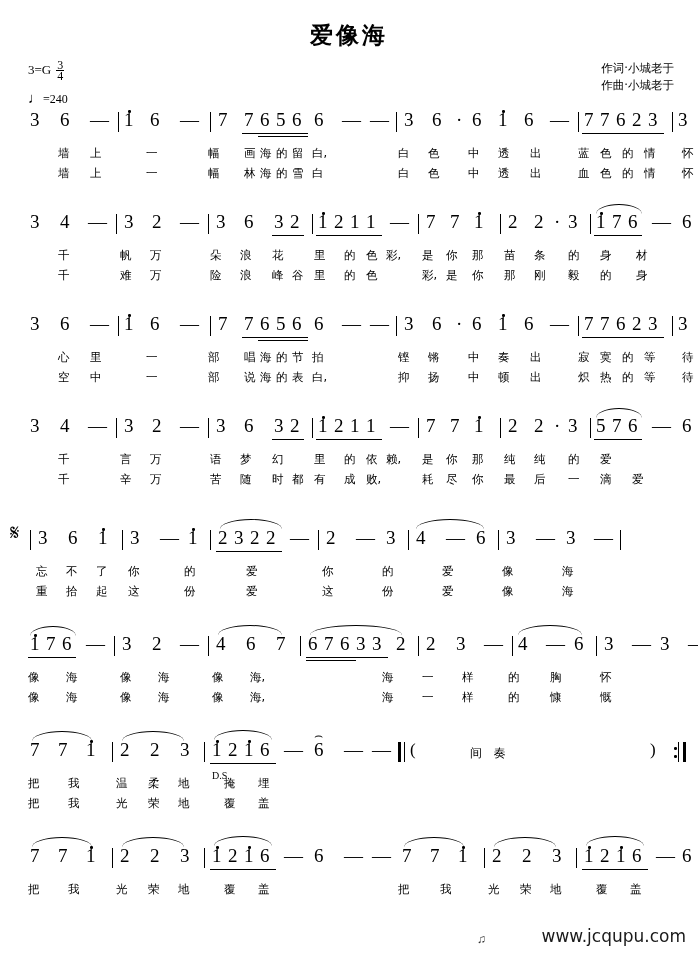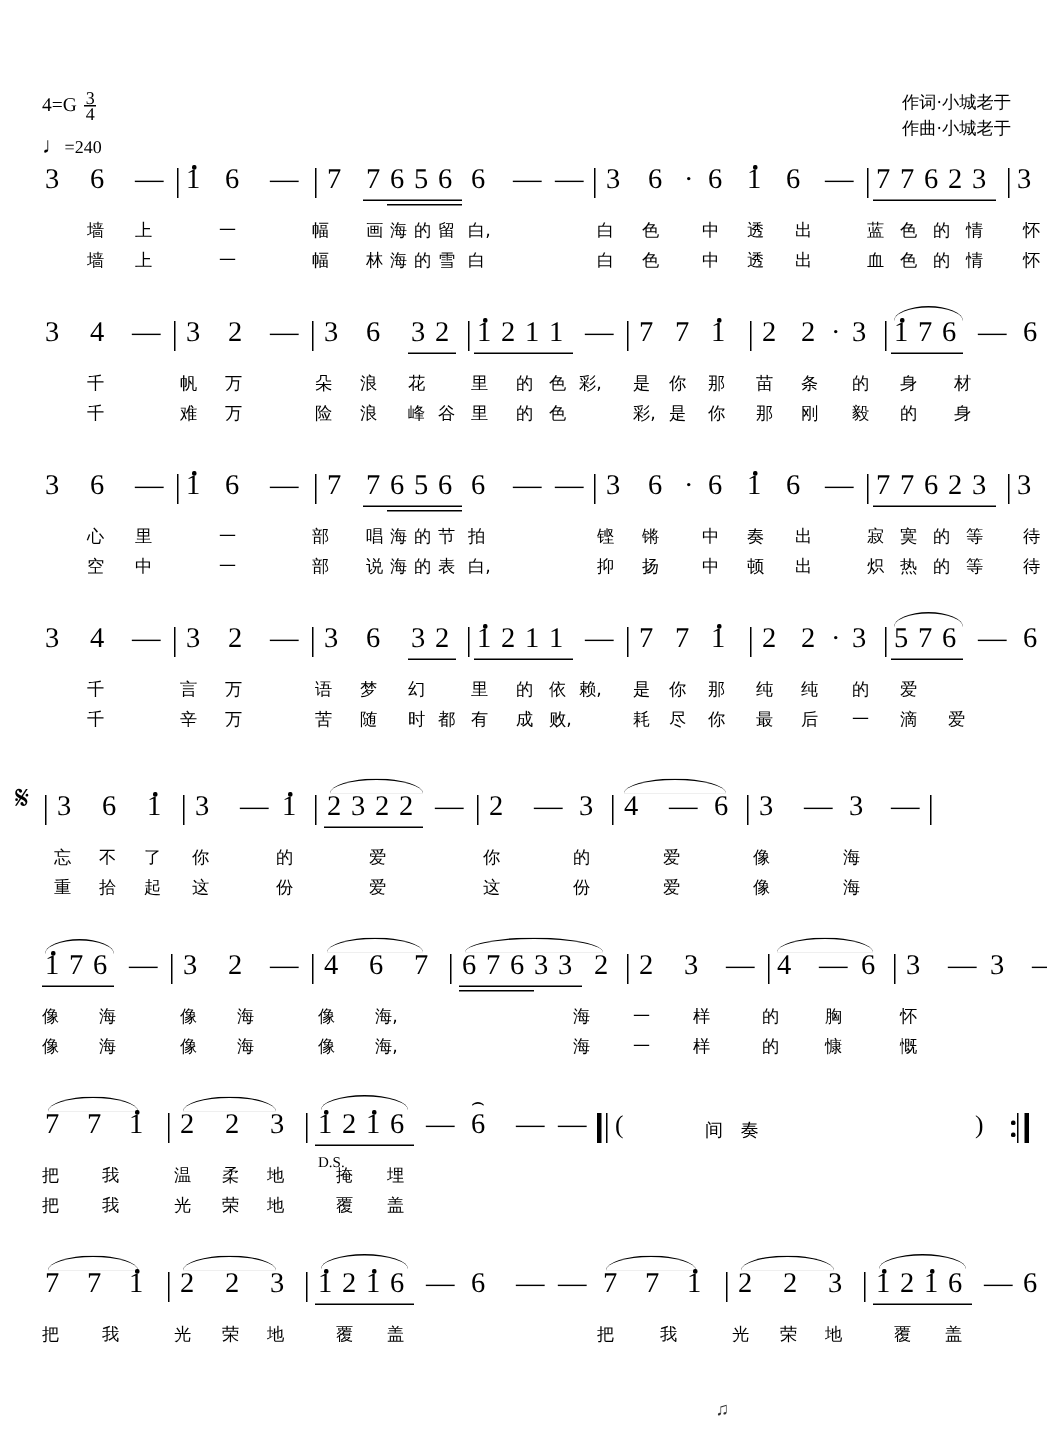--- a/index.html
+++ b/index.html
@@ -192,29 +192,30 @@
     width: 16px; height: 16px;
     font-size: 12px;
     color: #333;
   }
 </style>
 </head>
 <body>
 
 <div class="sheet">
 
+  <div class="title">爱像海</div>
 
   <div class="credits">
     <div>作词·小城老于</div>
     <div>作曲·小城老于</div>
   </div>
 
   <div class="keyblock">
     <div class="keyline">
-      <span class="keytext">4=G</span>
+      <span class="keytext">3=G</span>
       <span class="frac">
         <span class="num">3</span>
         <span class="den">4</span>
       </span>
     </div>
     <div class="tempo">
       <span class="note">♩</span><span>=240</span>
     </div>
   </div>
 
@@ -814,14 +815,15 @@
       <span class="lw" style="left:418px;">我</span>
       <span class="lw" style="left:466px;">光</span>
       <span class="lw" style="left:498px;">荣</span>
       <span class="lw" style="left:528px;">地</span>
       <span class="lw" style="left:574px;">覆</span>
       <span class="lw" style="left:608px;">盖</span>
     </div>
   </div>
 
   <div class="wm-icon">♫</div>
+  <div class="watermark">www.jcqupu.com</div>
 
 </div>
 
 </body></html>

